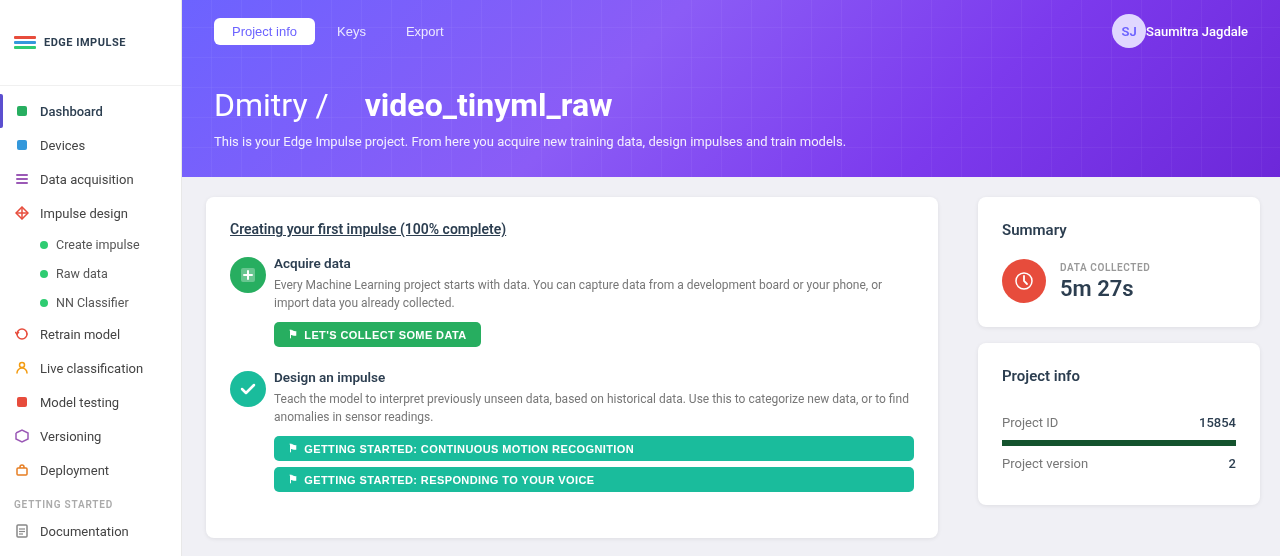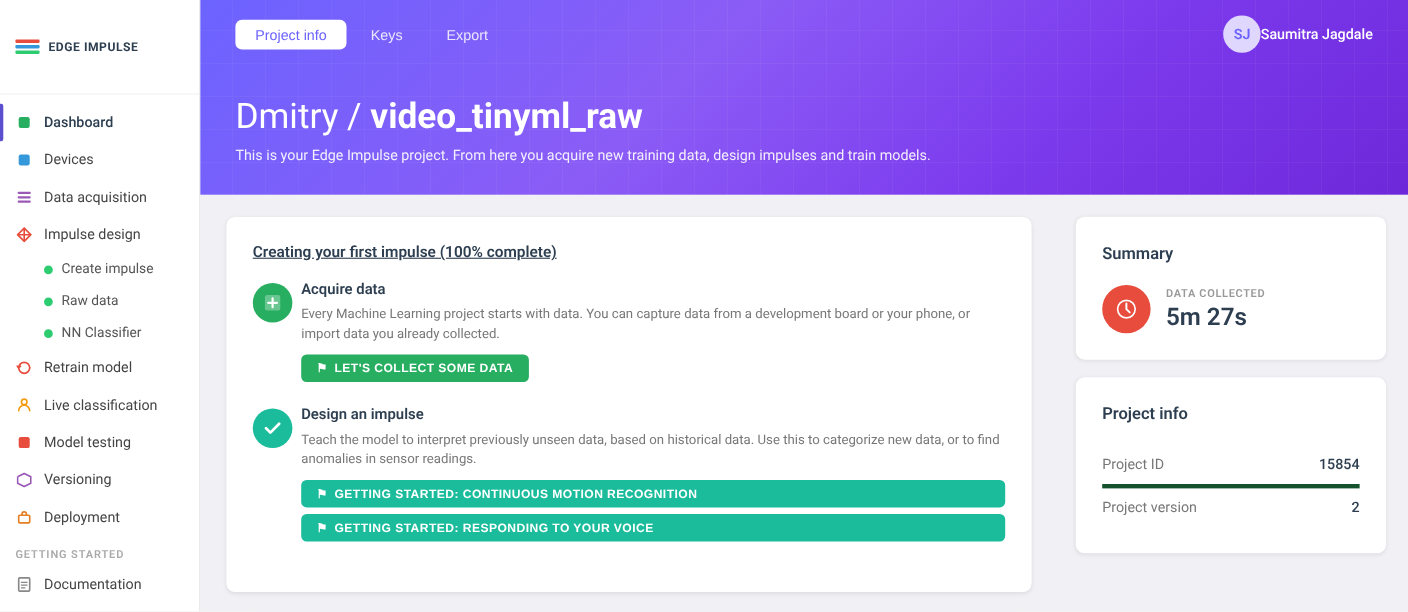--- a/index.html
+++ b/index.html
@@ -232,20 +232,21 @@
     }
 
     .header-project-title {
       font-size: 32px;
       font-weight: 400;
       margin-bottom: 10px;
     }
 
     .header-project-title strong {
       font-weight: 700;
+      margin-left: 28px;
     }
 
     .header-subtitle {
       font-size: 13px;
       opacity: 0.9;
       font-weight: 400;
     }
 
     
     #content {
@@ -394,21 +395,21 @@
     }
 
     
     .info-table { width: 100%; }
 
     .info-row {
       display: flex;
       justify-content: space-between;
       align-items: center;
       padding: 10px 0;
-      border-bottom: 4px solid #14532d;
+      border-bottom: 6px solid #14532d;
       font-size: 13px;
     }
 
     .info-row:last-child { border-bottom: none; }
 
     .info-key { color: #777; }
     .info-val { color: #2c3e50; font-weight: 500; }
 
     
     ::-webkit-scrollbar { width: 6px; }

